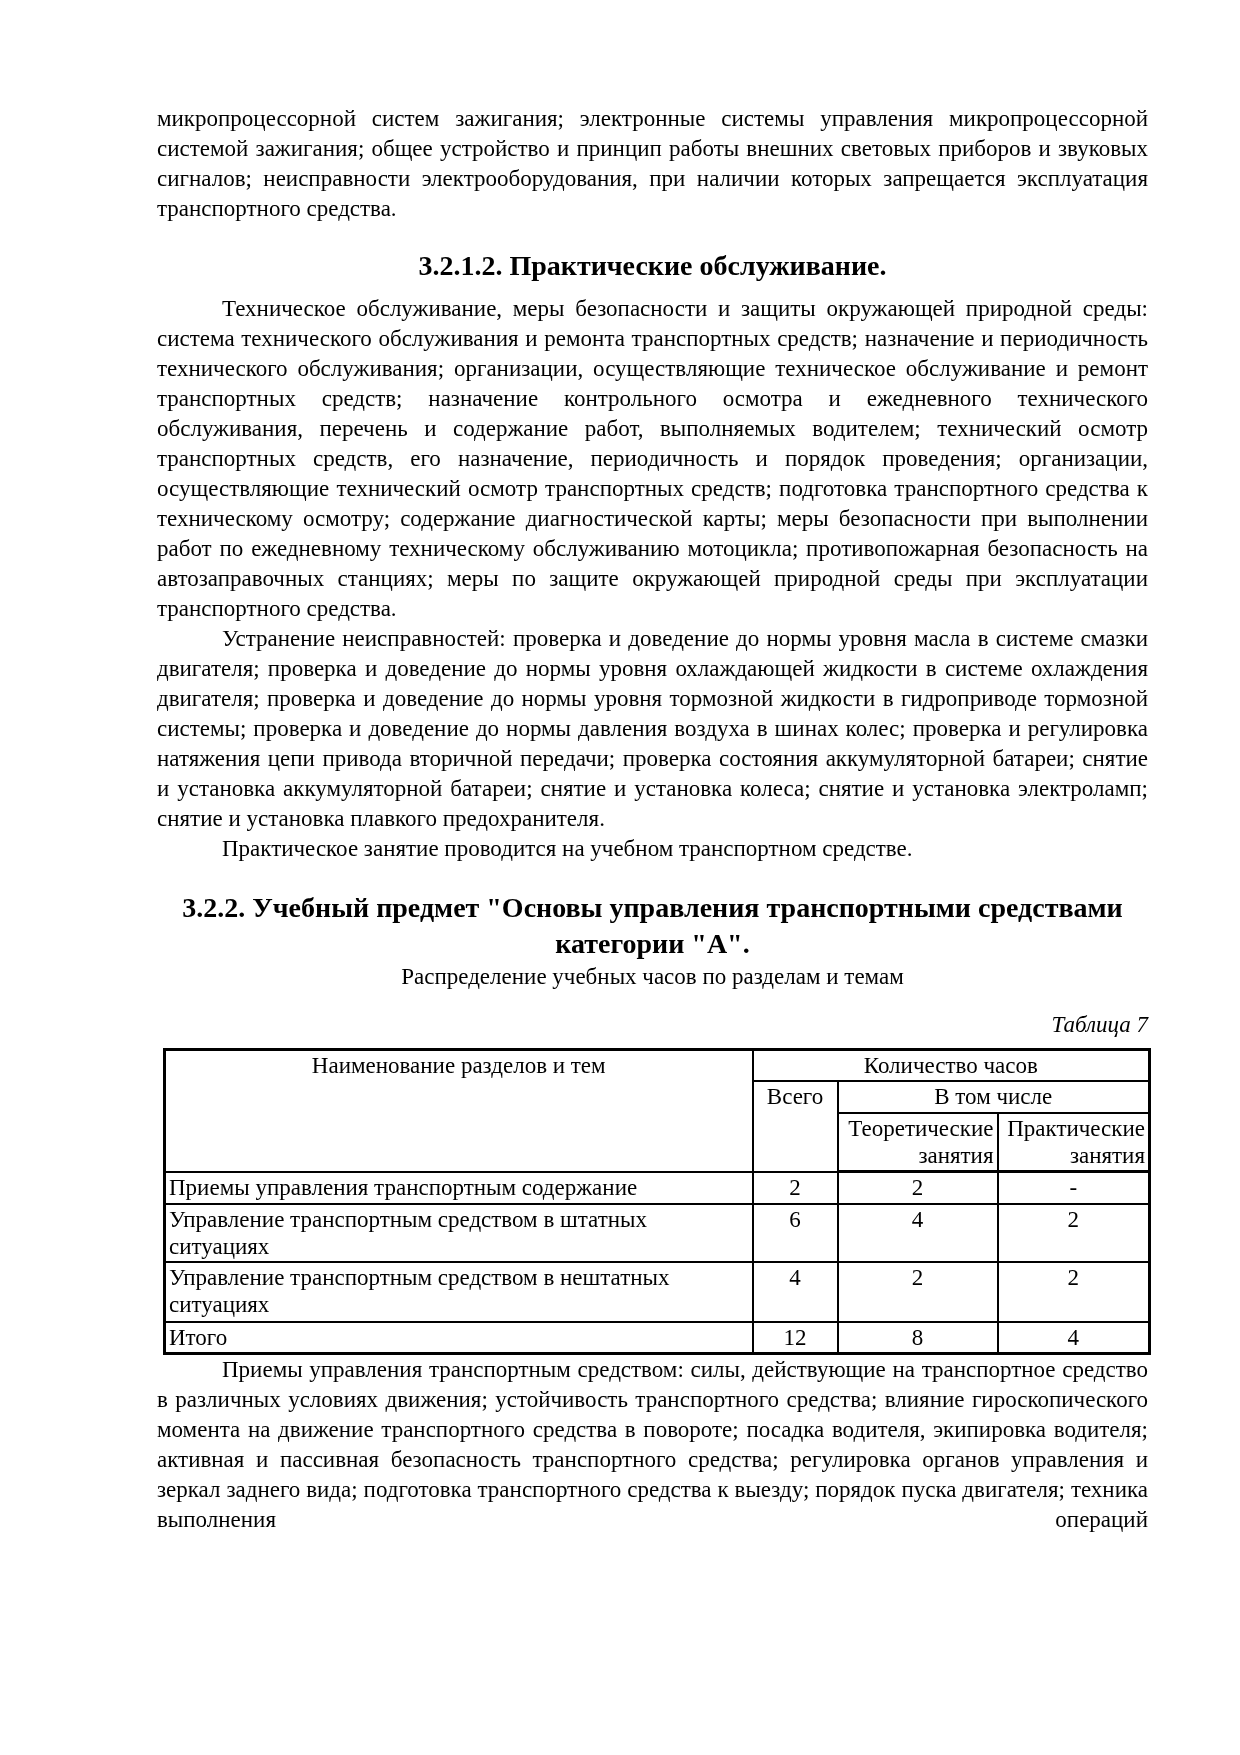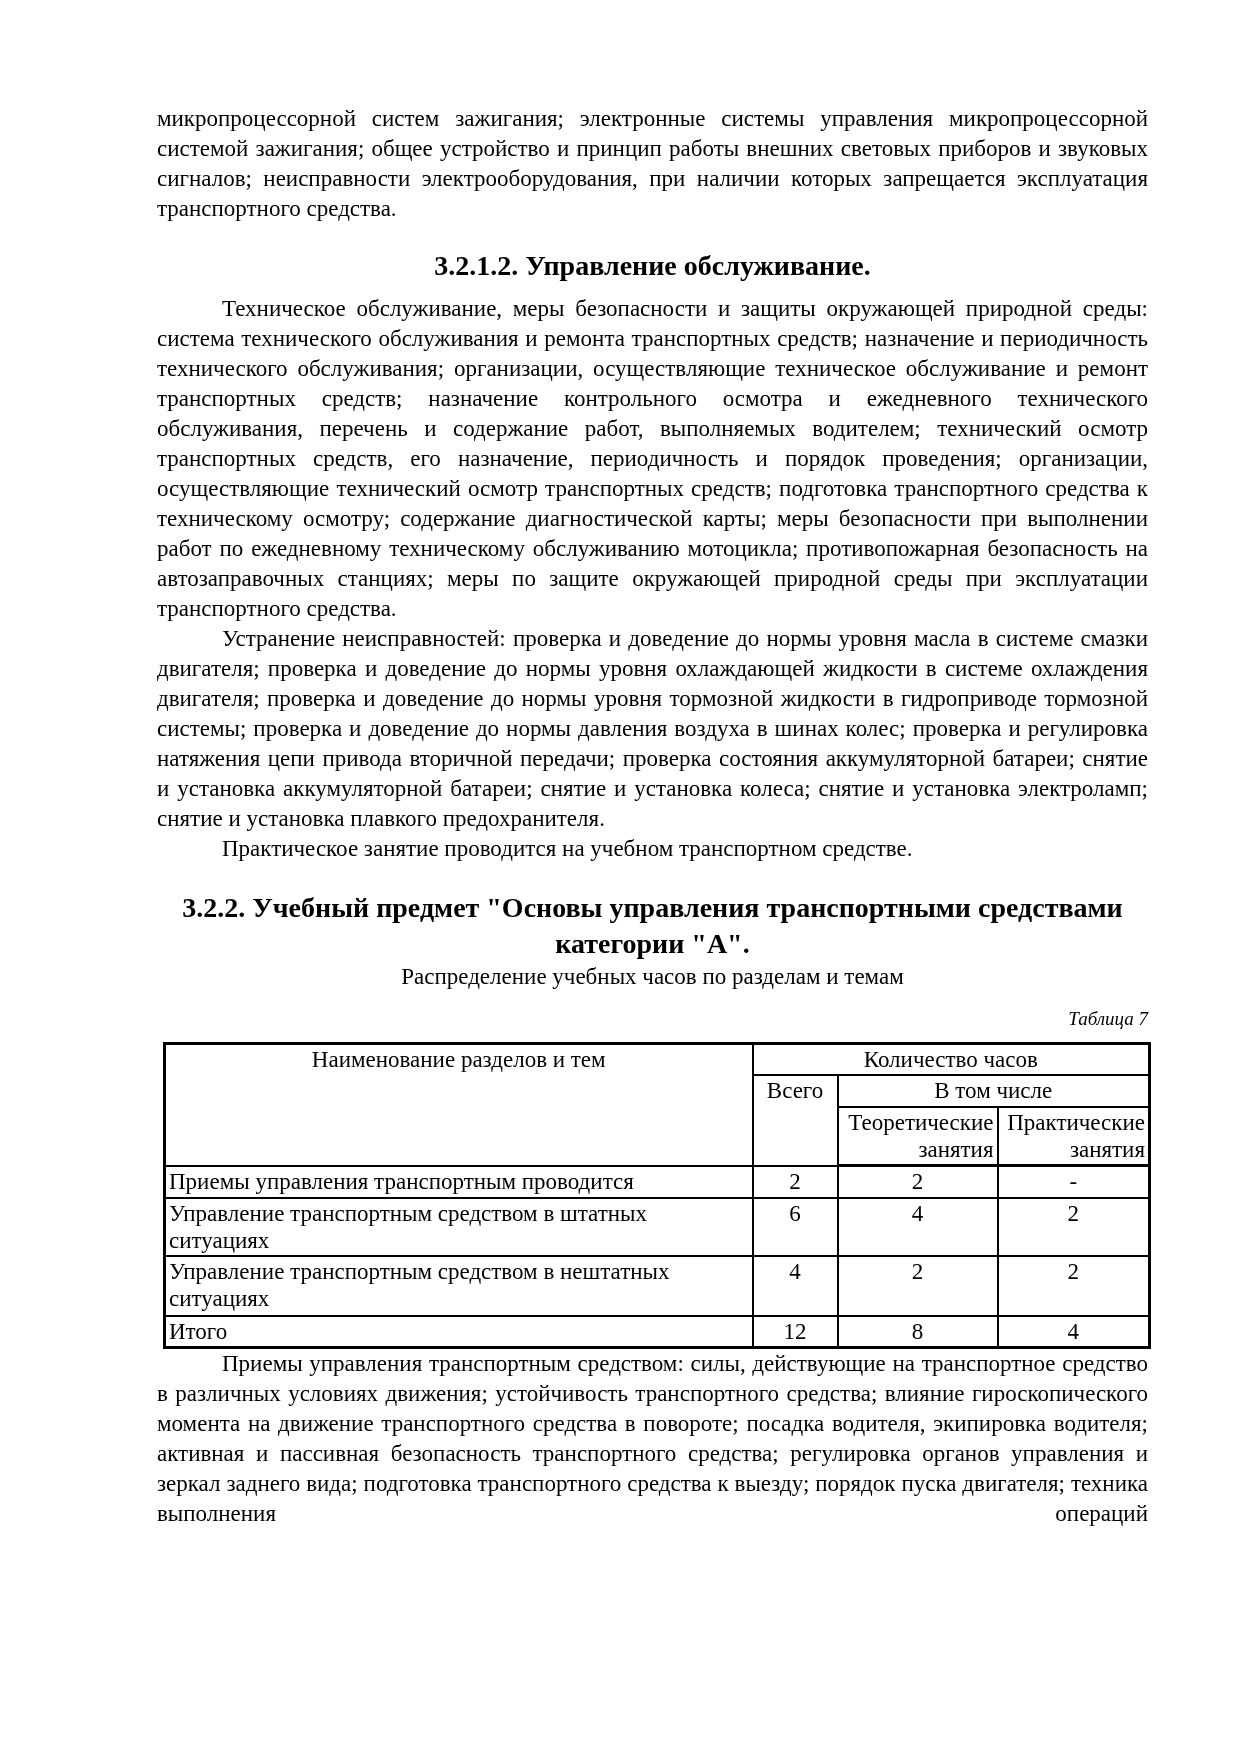--- a/index.html
+++ b/index.html
@@ -29,25 +29,25 @@
     text-align: center;
   }
   .heading-3212 { margin: 24px 0 10px 0; }
   .heading-322  { margin: 26px 0 0 0; }
   .subtitle {
     font-size: 23px;
     line-height: 30px;
     text-align: center;
   }
   .table-caption {
-    font-size: 19px;
+    font-size: 23px;
     line-height: 30px;
     font-style: italic;
     text-align: right;
-    margin-top: 12px;
+    margin-top: 18px;
   }
   table.hours {
     border-collapse: collapse;
     table-layout: fixed;
     width: 985px;
     margin: 8px 0 0 6px;
     border: 3px solid #000;
   }
   table.hours td {
     border: 2px solid #000;
@@ -79,21 +79,21 @@
     line-height: 24px;
   }
 </style>
 </head>
 <body>
 
 <div class="page">
 
   <p class="body-text">микропроцессорной систем зажигания; электронные системы управления микропроцессорной системой зажигания; общее устройство и принцип работы внешних световых приборов и звуковых сигналов; неисправности электрооборудования, при наличии которых запрещается эксплуатация транспортного средства.</p>
 
-  <p class="heading heading-3212">3.2.1.2. Управление обслуживание.</p>
+  <p class="heading heading-3212">3.2.1.2. Практические обслуживание.</p>
 
   <p class="body-text indent">Техническое обслуживание, меры безопасности и защиты окружающей природной среды: система технического обслуживания и ремонта транспортных средств; назначение и периодичность технического обслуживания; организации, осуществляющие техническое обслуживание и ремонт транспортных средств; назначение контрольного осмотра и ежедневного технического обслуживания, перечень и содержание работ, выполняемых водителем; технический осмотр транспортных средств, его назначение, периодичность и порядок проведения; организации, осуществляющие технический осмотр транспортных средств; подготовка транспортного средства к техническому осмотру; содержание диагностической карты; меры безопасности при выполнении работ по ежедневному техническому обслуживанию мотоцикла; противопожарная безопасность на автозаправочных станциях; меры по защите окружающей природной среды при эксплуатации транспортного средства.</p>
 
   <p class="body-text indent">Устранение неисправностей: проверка и доведение до нормы уровня масла в системе смазки двигателя; проверка и доведение до нормы уровня охлаждающей жидкости в системе охлаждения двигателя; проверка и доведение до нормы уровня тормозной жидкости в гидроприводе тормозной системы; проверка и доведение до нормы давления воздуха в шинах колес; проверка и регулировка натяжения цепи привода вторичной передачи; проверка состояния аккумуляторной батареи; снятие и установка аккумуляторной батареи; снятие и установка колеса; снятие и установка электроламп; снятие и установка плавкого предохранителя.</p>
 
   <p class="body-text indent">Практическое занятие проводится на учебном транспортном средстве.</p>
 
   <p class="heading heading-322">3.2.2. Учебный предмет "Основы управления транспортными средствами категории "А".</p>
 
   <p class="subtitle">Распределение учебных часов по разделам и темам</p>
@@ -114,21 +114,21 @@
       </tr>
       <tr class="rh2">
         <td class="tc" rowspan="2">Всего</td>
         <td class="tc" colspan="2">В том числе</td>
       </tr>
       <tr class="rh3 hdr-bottom">
         <td class="tc">Теоретические занятия</td>
         <td class="tc">Практические занятия</td>
       </tr>
       <tr class="rb1">
-        <td class="tl">Приемы управления транспортным проводится</td>
+        <td class="tl">Приемы управления транспортным содержание</td>
         <td class="tc">2</td>
         <td class="tc">2</td>
         <td class="tc">-</td>
       </tr>
       <tr class="rb2">
         <td class="tl">Управление транспортным средством в штатных ситуациях</td>
         <td class="tc">6</td>
         <td class="tc">4</td>
         <td class="tc">2</td>
       </tr>

